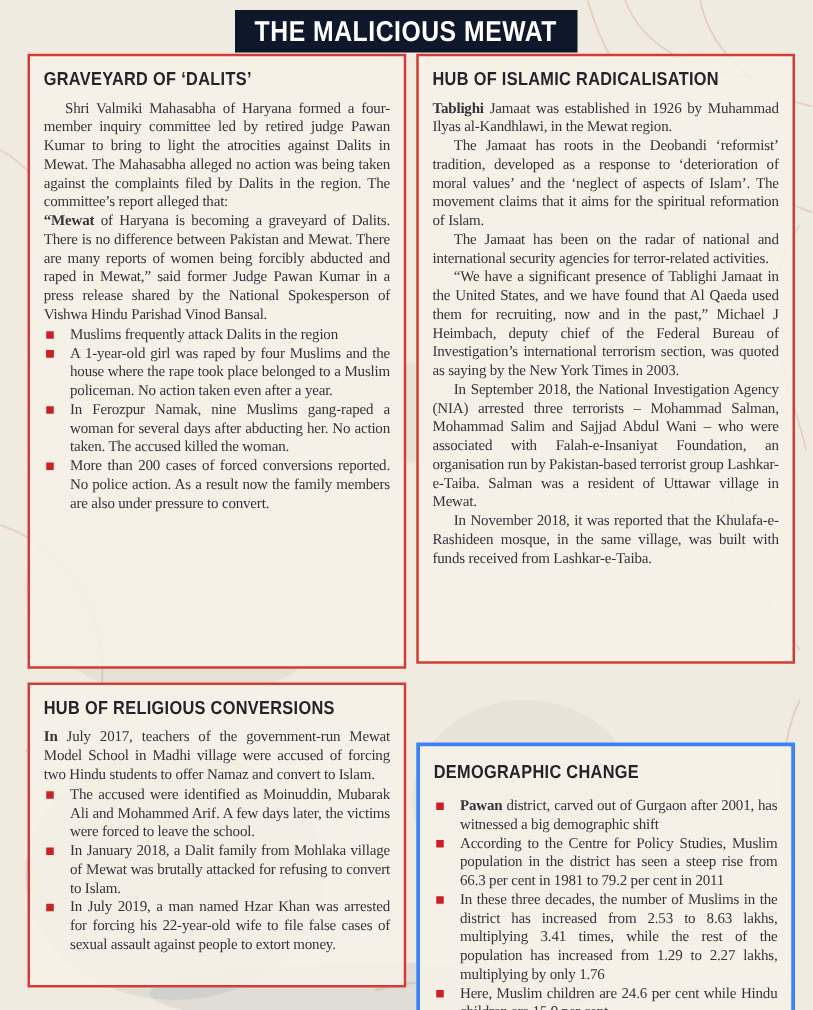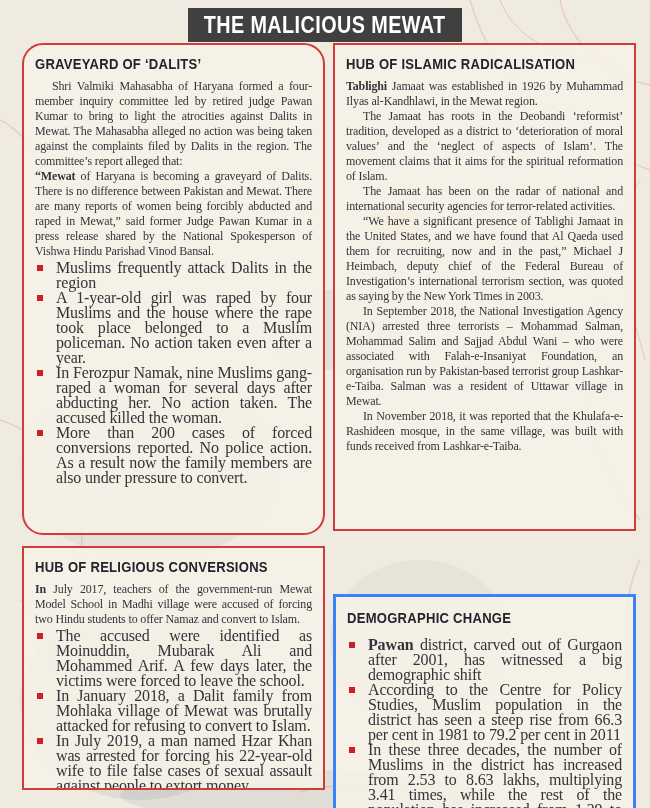--- a/index.html
+++ b/index.html
@@ -8,42 +8,42 @@
     background: #f0ebe0;
     font-family: "Liberation Serif", "DejaVu Serif", serif;
   }
   .page {
     position: relative; width: 650px; height: 808px; overflow: hidden;
   }
   .map-bg { position: absolute; left: 0; top: 0; width: 650px; height: 808px; }
 
   .banner {
     position: absolute; left: 188px; top: 8px; width: 274px; height: 34px;
-    background: #404040; display: flex; align-items: center; justify-content: center;
+    background: #0f172a; display: flex; align-items: center; justify-content: center;
   }
   .banner-title {
     color: #ffffff; font-family: "Liberation Sans", "DejaVu Sans", sans-serif;
     font-weight: 700; font-size: 23px; letter-spacing: 0.5px; white-space: nowrap;
     transform: scaleX(0.86); transform-origin: 50% 50%;
   }
 
   .grid {
     position: absolute; left: 22px; top: 43px; width: 614px;
     display: grid; grid-template-columns: 303px 303px; column-gap: 8px; row-gap: 11px;
     align-items: start;
   }
   .box {
     box-sizing: border-box;
     background: rgba(246,241,231,0.88);
     border: 2px solid #d23b38;
     padding: 8px 11px;
     overflow: hidden;
   }
   .box.blue { border: 3px solid #3b82f6; margin-top: 48px; }
-  .h-tl { height: 492px; border-radius: 21px; }
+  .h-tl { height: 492px; }
   .h-tr { height: 488px; }
   .h-b  { height: 244px; }
 
   .box-heading {
     margin: 2px 0 7px; font-family: "Liberation Sans", "DejaVu Sans", sans-serif;
     font-weight: 700; font-size: 15px; color: #24232b; letter-spacing: 0.3px;
     white-space: nowrap;
   }
   .box-heading .cond { display: inline-block; transform: scaleX(0.87); transform-origin: 0 50%; }
   .box.blue .box-heading { margin: 4px 0 11px; }
@@ -51,21 +51,21 @@
   .para {
     margin: 0; font-size: 12px; line-height: 15px; letter-spacing: -0.15px;
     color: #34333b; text-align: justify;
   }
   .para.indent { text-indent: 17px; }
   .para b, .bullet b { font-weight: 700; }
 
   .bullets { margin: 1px 0 0; padding: 0; list-style: none; }
   .bullet {
     position: relative; margin: 0; padding-left: 21px;
-    font-size: 16px; line-height: 15px; letter-spacing: -0.15px;
+    font-size: 12px; line-height: 15px; letter-spacing: -0.15px;
     color: #34333b; text-align: justify;
   }
   .bullet .sq {
     position: absolute; left: 2px; top: 4.5px; width: 6px; height: 6px; background: #cb2026;
   }
 </style>
 </head>
 <body>
 
 <div class="page">
@@ -110,21 +110,21 @@
         <li class="bullet"><span class="sq"></span></li>
         <li class="bullet"><span class="sq"></span><span>A 1-year-old girl was raped by four Muslims and the house where the rape took place belonged to a Muslim policeman. No action taken even after a year.</span></li>
         <li class="bullet"><span class="sq"></span><span>In Ferozpur Namak, nine Muslims gang-raped a woman for several days after abducting her. No action taken. The accused killed the woman.</span></li>
         <li class="bullet"><span class="sq"></span><span>More than 200 cases of forced conversions reported. No police action. As a result now the family members are also under pressure to convert.</span></li>
       </ul>
     </section>
 
     <section class="box h-tr">
       <h2 class="box-heading"><span class="cond">HUB OF ISLAMIC RADICALISATION</span></h2>
       <p class="para"><b>Tablighi</b><span> Jamaat was established in 1926 by Muhammad Ilyas al-Kandhlawi, in the Mewat region.</span></p>
-      <p class="para indent"><span>The Jamaat has roots in the Deobandi ‘reformist’ tradition, developed as a district to ‘deterioration of moral values’ and the ‘neglect of aspects of Islam’. The movement claims that it aims for the spiritual reformation of Islam.</span></p>
+      <p class="para indent"><span>The Jamaat has roots in the Deobandi ‘reformist’ tradition, developed as a response to ‘deterioration of moral values’ and the ‘neglect of aspects of Islam’. The movement claims that it aims for the spiritual reformation of Islam.</span></p>
       <p class="para indent"><span>The Jamaat has been on the radar of national and international security agencies for terror-related activities.</span></p>
       <p class="para indent"><span>“We have a significant presence of Tablighi Jamaat in the United States, and we have found that Al Qaeda used them for recruiting, now and in the past,” Michael J Heimbach, deputy chief of the Federal Bureau of Investigation’s international terrorism section, was quoted as saying by the New York Times in 2003.</span></p>
       <p class="para indent"><span>In September 2018, the National Investigation Agency (NIA) arrested three terrorists – Mohammad Salman, Mohammad Salim and Sajjad Abdul Wani – who were associated with Falah-e-Insaniyat Foundation, an organisation run by Pakistan-based terrorist group Lashkar-e-Taiba. Salman was a resident of Uttawar village in Mewat.</span></p>
       <p class="para indent"><span>In November 2018, it was reported that the Khulafa-e-Rashideen mosque, in the same village, was built with funds received from Lashkar-e-Taiba.</span></p>
     </section>
 
     <section class="box h-b">
       <h2 class="box-heading"><span class="cond">HUB OF RELIGIOUS CONVERSIONS</span></h2>
       <p class="para"><b>In</b><span> July 2017, teachers of the government-run Mewat Model School in Madhi village were accused of forcing two Hindu students to offer Namaz and convert to Islam.</span></p>
       <ul class="bullets">

